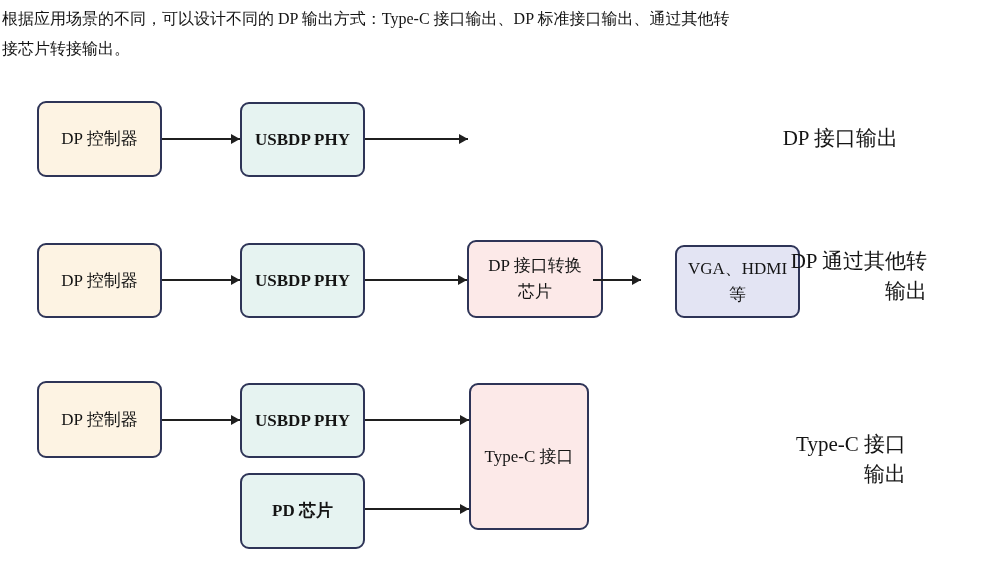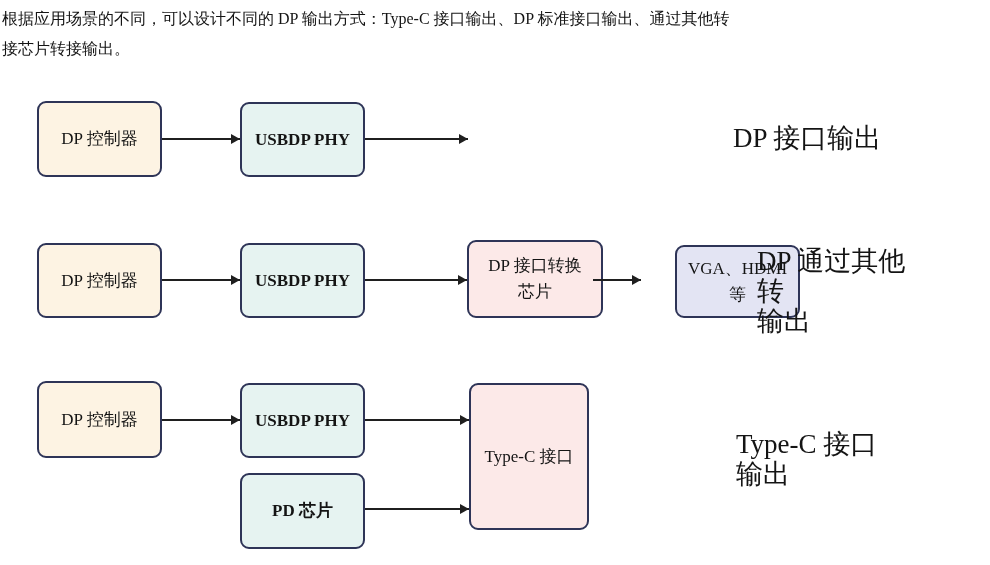--- a/index.html
+++ b/index.html
@@ -56,23 +56,23 @@
     top: 50%;
     transform: translateY(-50%);
     width: 0;
     height: 0;
     border-left: 9px solid var(--arrow, #1f1f1f);
     border-top: 5px solid transparent;
     border-bottom: 5px solid transparent;
   }
   .out-label {
     position: absolute;
-    font-size: 27px;
+    font-size: 21px;
     line-height: 30px;
-    text-align: left;
+    text-align: right;
     white-space: pre-line;
     color: var(--ink, #141414);
   }
 </style>
 </head>
 <body>
 
 <div class="canvas">
 
   <div class="header-text">根据应用场景的不同，可以设计不同的 DP 输出方式：Type-C 接口输出、DP 标准接口输出、通过其他转

